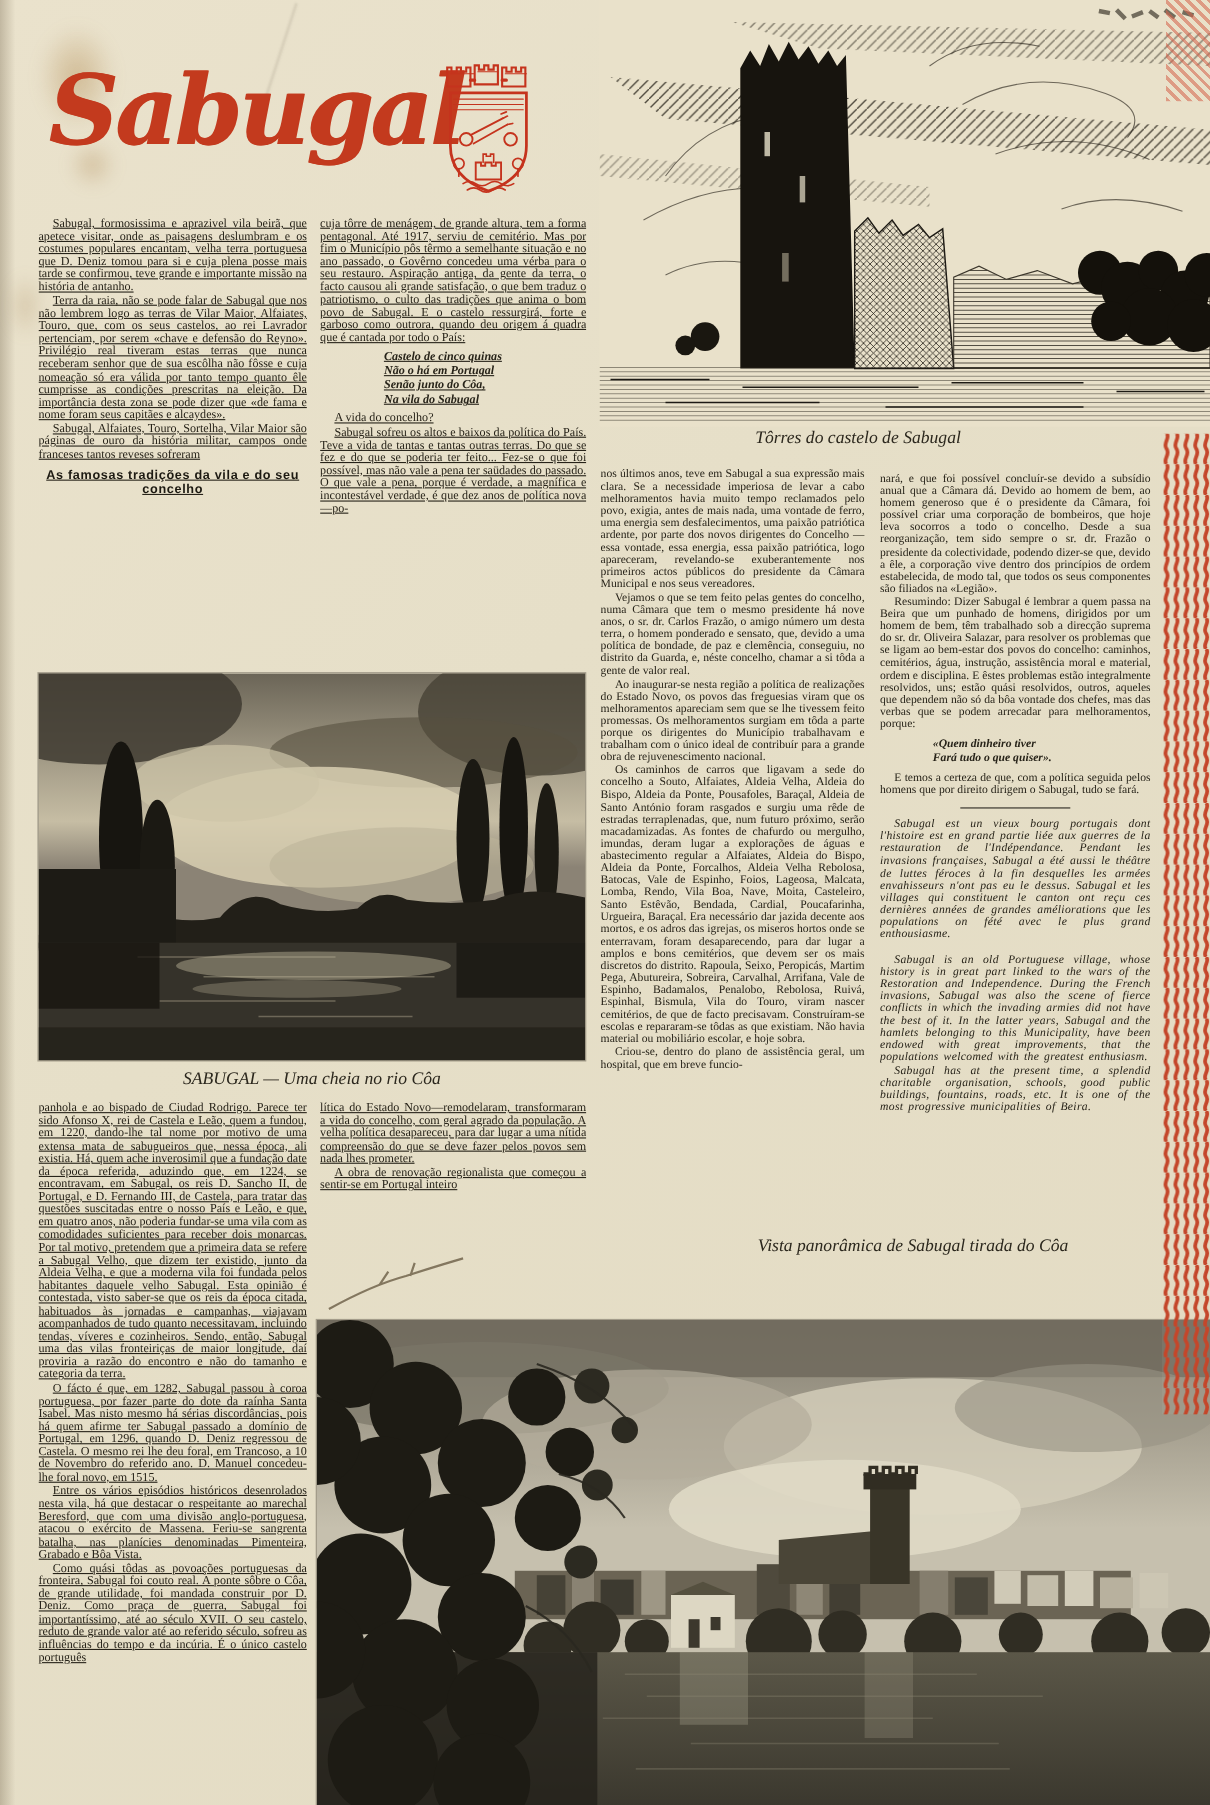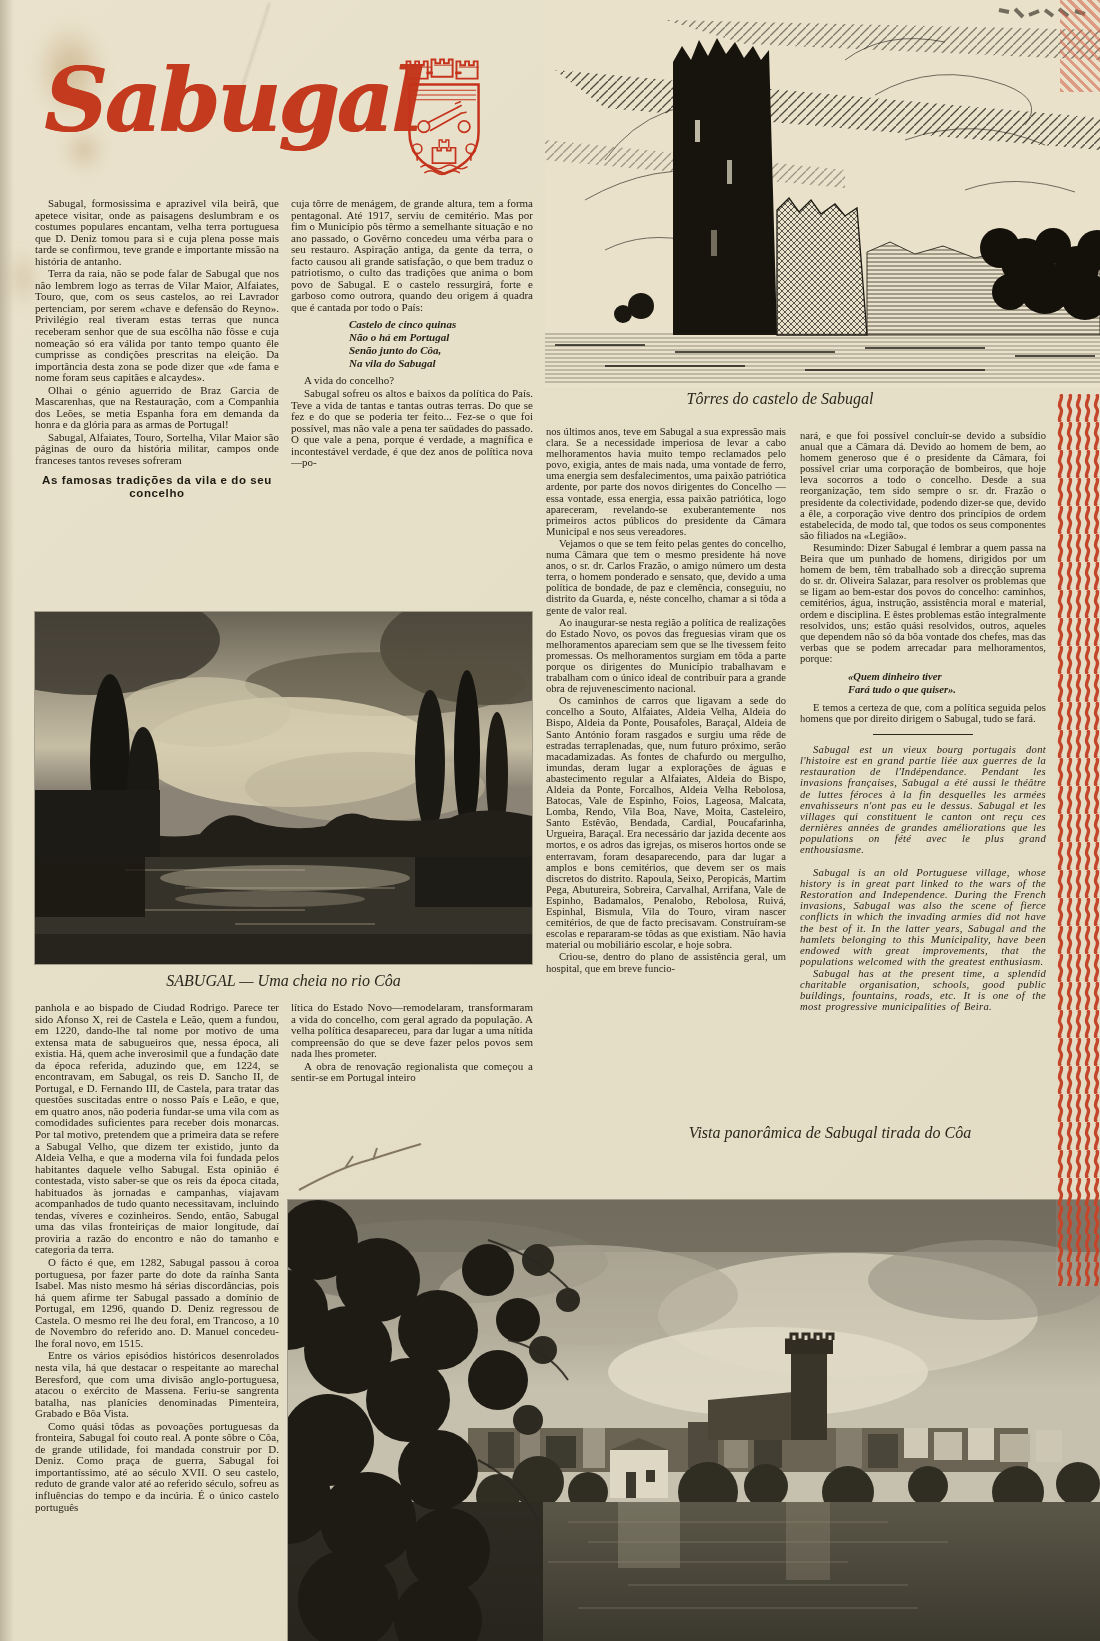--- a/index.html
+++ b/index.html
@@ -23,21 +23,21 @@
   .castle-ill{position:absolute;left:545px;top:0;}
   .cap{position:absolute;font-style:italic;font-weight:normal;font-size:16px;
        text-align:center;color:#2b271d;}
   .cap-castle{left:600px;top:390px;width:360px;}
   .cap-flood{left:35px;top:972px;width:497px;}
   .cap-pan{left:620px;top:1124px;width:420px;}
 
   .col{position:absolute;text-align:justify;overflow:hidden;}
   .col p{margin:0 0 1px 0;text-indent:13px;}
   .col p.cont{text-indent:0;}
-  .c11{font-size:11px;line-height:11.55px;}
+  .c11{font-size:11px;line-height:11.55px;text-decoration:underline;}
   .c10{font-size:10.6px;line-height:11.1px;}
   .col1-top{left:35px;top:198px;width:244px;height:412px;}
   .col2-top{left:291px;top:198px;width:242px;height:412px;}
   .col1-bot{left:35px;top:1002px;width:244px;height:632px;}
   .col2-bot{left:291px;top:1002px;width:242px;height:140px;}
   .col3{left:546px;top:426px;width:240px;height:702px;}
   .col4{left:800px;top:430px;width:246px;height:700px;}
 
   .subhead{font-family:"Liberation Sans",sans-serif;font-weight:bold;
         font-size:11.5px;line-height:13px;text-align:center;letter-spacing:.6px;
@@ -153,21 +153,20 @@
       <path d="M4,4 l10,2 M20,3 l8,8 M34,9 l10,-4 M50,4 l8,6 M64,3 l9,7 M80,5 l10,3"></path>
     </g>
   </svg>
   <div class="corner-hatch"></div>
 
   <div class="cap cap-castle">Tôrres do castelo de Sabugal</div>
 
   <div class="col col1-top c11">
     <p>Sabugal, formosissima e aprazivel vila beirã, que apetece visitar, onde as paisagens deslumbram e os costumes populares encantam, velha terra portuguesa que D. Deniz tomou para si e cuja plena posse mais tarde se confirmou, teve grande e importante missão na história de antanho.</p>
     <p>Terra da raia, não se pode falar de Sabugal que nos não lembrem logo as terras de Vilar Maior, Alfaiates, Touro, que, com os seus castelos, ao rei Lavrador pertenciam, por serem «chave e defensão do Reyno». Privilégio real tiveram estas terras que nunca receberam senhor que de sua escôlha não fôsse e cuja nomeação só era válida por tanto tempo quanto êle cumprisse as condições prescritas na eleição. Da importância desta zona se pode dizer que «de fama e nome foram seus capitães e alcaydes».</p>
-    <p>Olhai o génio aguerrido de Braz Garcia de Mascarenhas, que na Restauração, com a Companhia dos Leões, se metia Espanha fora em demanda da honra e da glória para as armas de Portugal!</p>
     <p>Sabugal, Alfaiates, Touro, Sortelha, Vilar Maior são páginas de ouro da história militar, campos onde franceses tantos reveses sofreram</p>
     <div class="subhead">As famosas tradições da vila e do seu concelho</div>
   </div>
 
   <div class="col col2-top c11">
     <p class="cont">cuja tôrre de menágem, de grande altura, tem a forma pentagonal. Até 1917, serviu de cemitério. Mas por fim o Município pôs têrmo a semelhante situação e no ano passado, o Govêrno concedeu uma vérba para o seu restauro. Aspiração antiga, da gente da terra, o facto causou ali grande satisfação, o que bem traduz o patriotismo, o culto das tradições que anima o bom povo de Sabugal. E o castelo ressurgirá, forte e garboso como outrora, quando deu origem á quadra que é cantada por todo o País:</p>
     <div class="verse">
       <div>Castelo de cinco quinas</div>
       <div>Não o há em Portugal</div>
       <div>Senão junto do Côa,</div>

